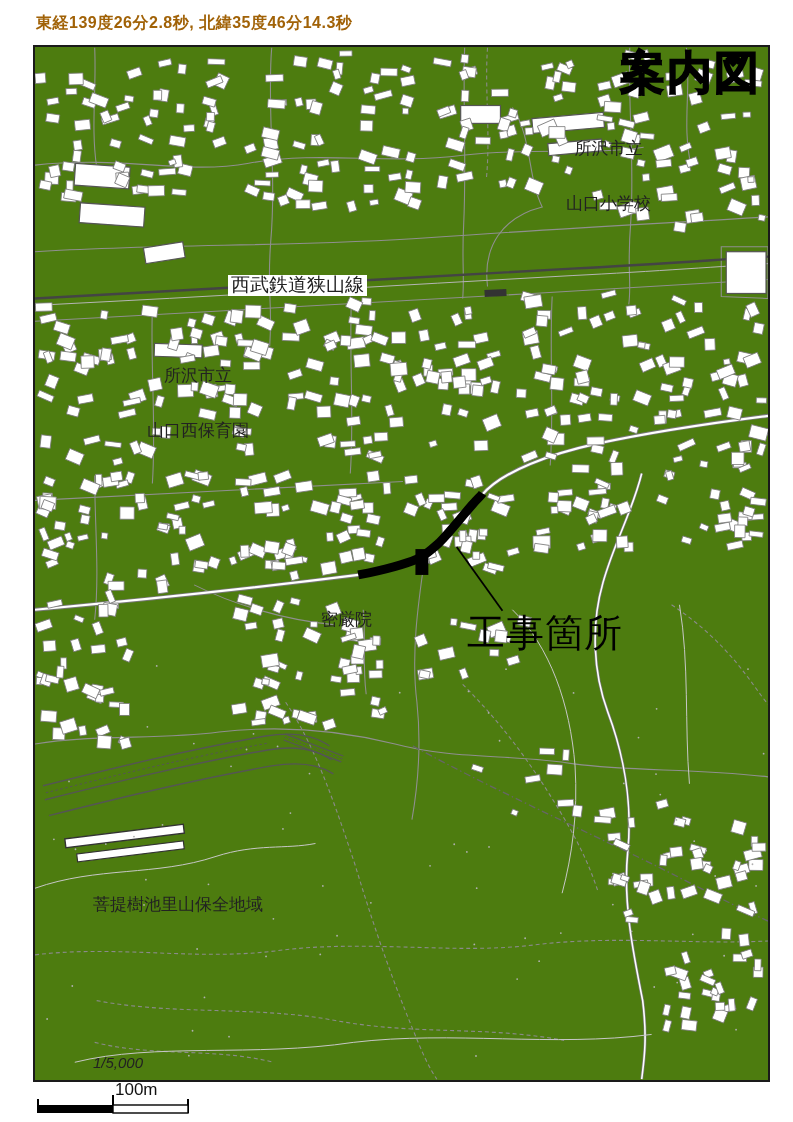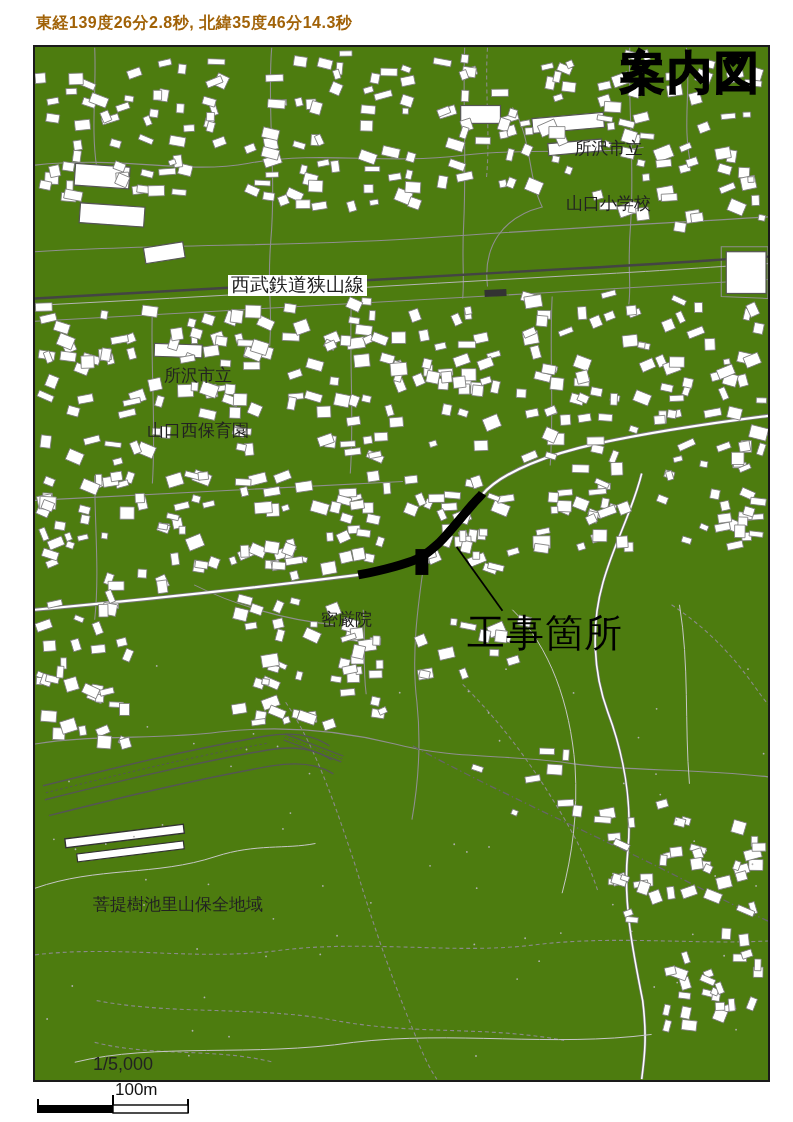--- a/index.html
+++ b/index.html
@@ -11,21 +11,21 @@
   .lbl{position:absolute;white-space:pre;line-height:1.08;color:#222;}
   .lbl-title{left:585px;top:2px;font-size:45px;font-weight:bold;letter-spacing:2px;color:#000;-webkit-text-stroke:1.6px #000;}
   .lbl-school{left:531px;top:56px;font-size:17px;}
   .lbl-railway{left:193px;top:228px;font-size:19px;background:#fff;padding:0 3px;}
   .lbl-nursery{left:112px;top:283px;font-size:17px;}
   .lbl-temple{left:262px;top:564px;font-size:17px;margin-left:24px;}
   .lbl-construction{left:432px;top:566px;font-size:38px;color:#000;
         font-family:"Liberation Serif","DejaVu Serif",serif;letter-spacing:1px;}
   .lbl-conservation{left:58px;top:849px;font-size:17px;}
   .lbl-scale{left:4px;top:1008px;font-size:17px;font-weight:700;margin-top:28px;}
-  .lbl-scaleval{left:58px;top:1008px;font-size:18px;}
+  .lbl-scaleval{left:58px;top:1008px;font-size:15px;font-style:italic;}
   .lbl-100m{position:absolute;left:115px;top:1080px;font-size:17px;color:#111;}
   .scalebar{position:absolute;left:33px;top:1079px;}
 </style>
 </head>
 <body>
 
 <div class="page">
 
   <div class="coords">東経139度26分2.8秒, 北緯35度46分14.3秒</div>
 

